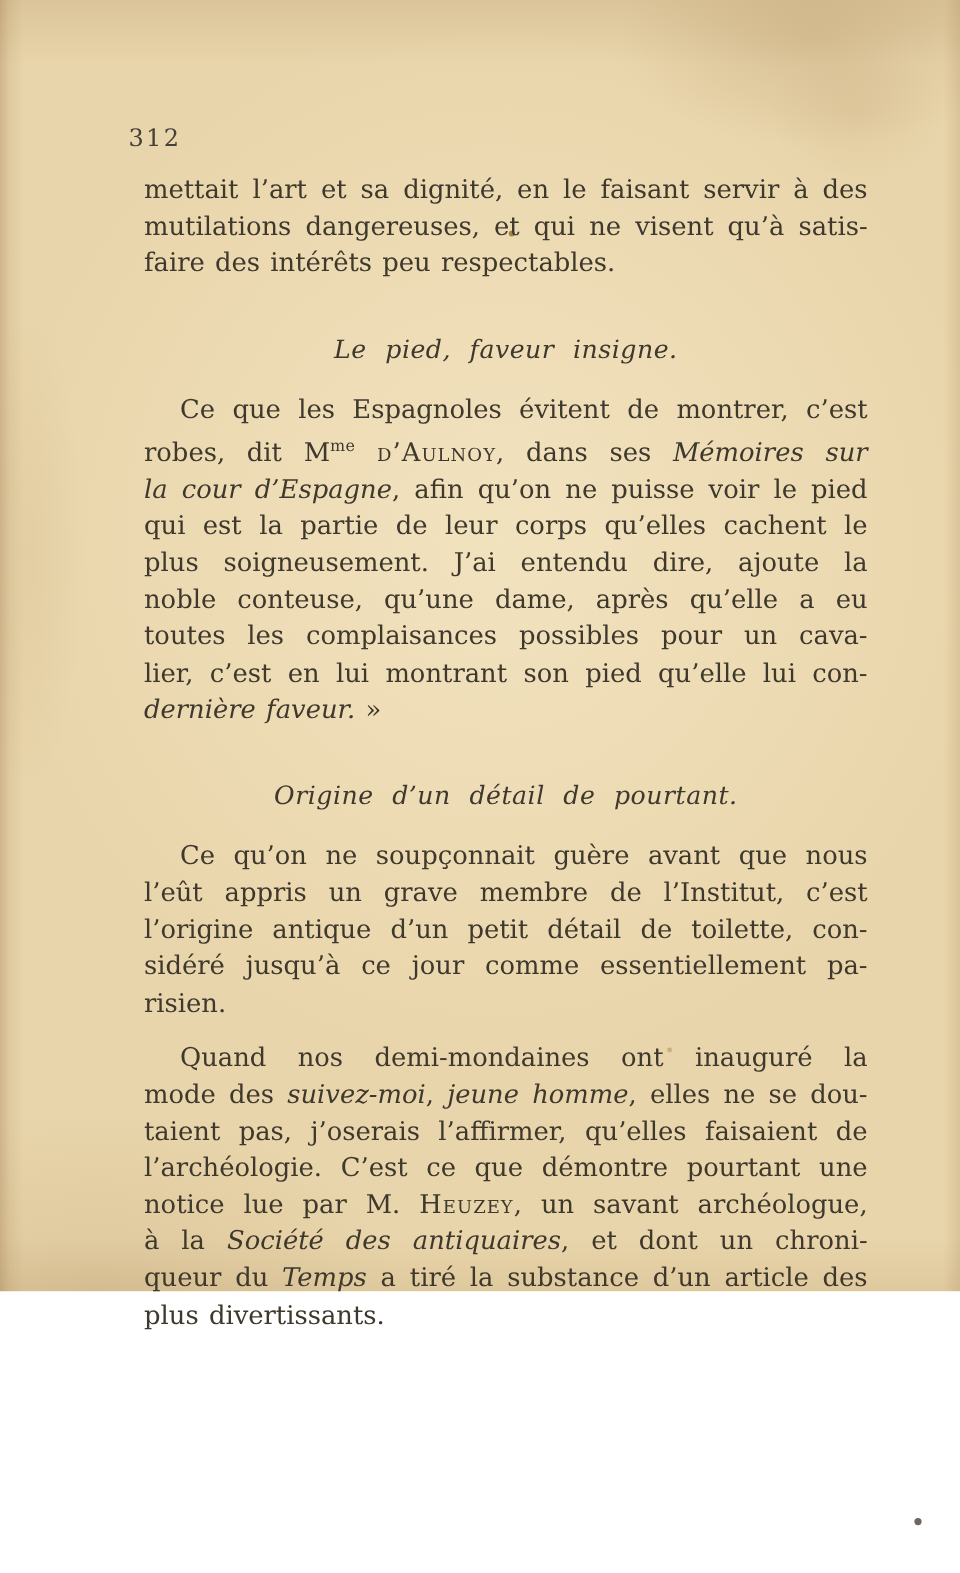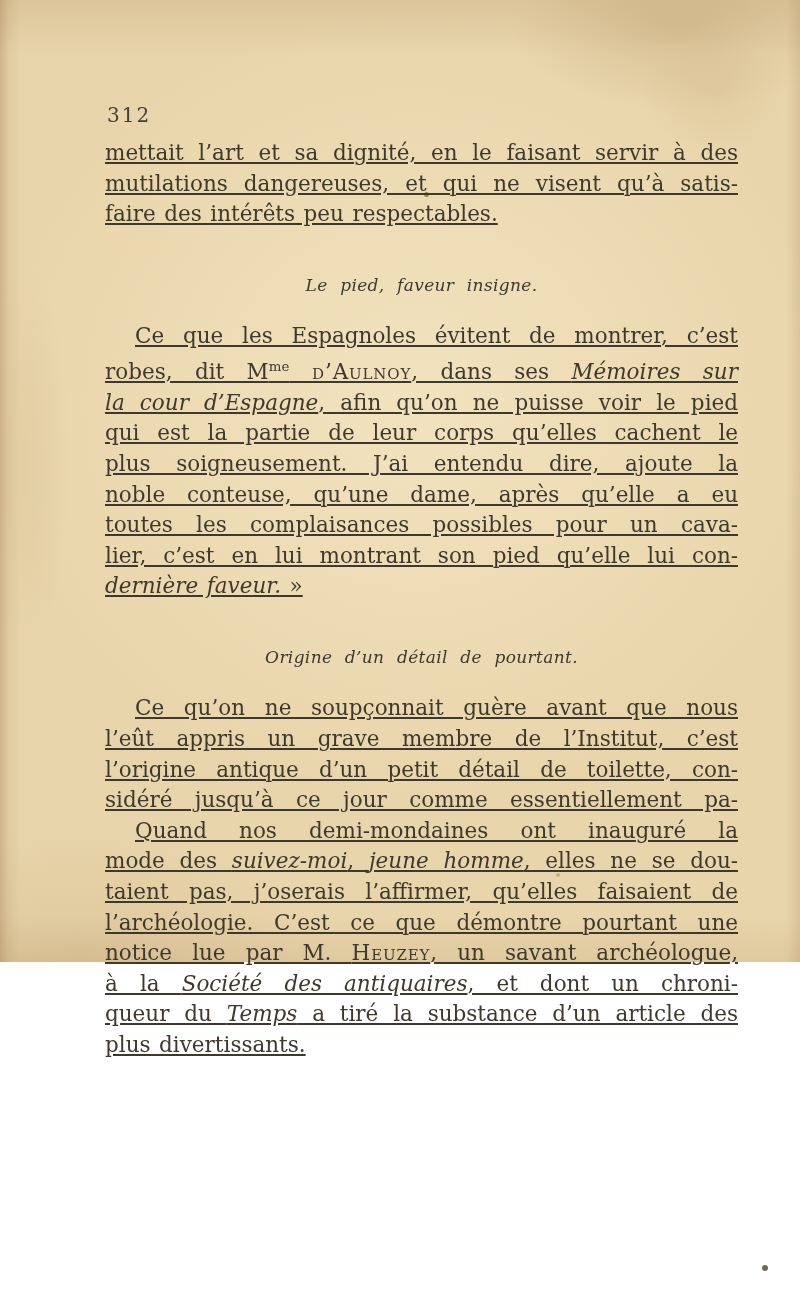--- a/index.html
+++ b/index.html
@@ -2,21 +2,21 @@
 <html><head>
 <meta charset="utf-8">
 <style>
   html, body {
     margin: 0; padding: 0;
     width: 800px; height: 1311px;
     overflow: hidden;
   }
   .page {
     position: relative;
-    width: 800px; height: 962px;
+    width: 800px; height: 1076px;
     background-color: #e9d5ab;
     background-image:
       radial-gradient(ellipse 70% 55% at 52% 42%, rgba(252,243,215,0.45), rgba(252,243,215,0) 75%),
       radial-gradient(ellipse 30% 12% at 85% 3%, rgba(146,106,58,0.20), rgba(146,106,58,0) 70%),
       radial-gradient(ellipse 45% 20% at 10% 100%, rgba(150,112,62,0.14), rgba(150,112,62,0) 70%),
       linear-gradient(90deg, rgba(138,98,52,0.28) 0px, rgba(138,98,52,0.10) 8px, rgba(138,98,52,0) 20px),
       linear-gradient(270deg, rgba(138,98,52,0.16) 0px, rgba(138,98,52,0) 14px),
       linear-gradient(180deg, rgba(148,110,60,0.16) 0px, rgba(148,110,60,0) 55px),
       linear-gradient(0deg, rgba(148,110,60,0.12) 0px, rgba(148,110,60,0) 45px);
     font-family: "DejaVu Serif", "Liberation Serif", serif;
@@ -52,33 +52,33 @@
     padding-top: 4px;
     letter-spacing: 0.20em;
     word-spacing: 0.45em;
   }
   .body-text {
     margin-top: 9px;
     font-size: 21.5px;
     line-height: 30.6px;
     word-spacing: 0.08em;
   }
-  .para { margin: 0; text-decoration: underline; }
+  .para { margin: 15px; }
   .line { white-space: nowrap; }
   .line.just {
     white-space: normal;
     text-align: justify;
     text-align-last: justify;
   }
   .line.ind { padding-left: 30px; }
   .heading {
     margin: 40px 0 21px 0;
     text-align: center;
     font-style: italic;
-    font-size: 17px;
+    font-size: 21px;
     word-spacing: 0.40em;
     letter-spacing: 0.02em;
   }
   .i  { font-style: italic; }
   .sc { font-variant: small-caps; letter-spacing: 0.04em; }
   .sup { font-size: 0.62em; vertical-align: super; letter-spacing: 0.02em; }
 </style>
 </head>
 <body>
 
@@ -116,20 +116,21 @@
           <div class="line"><span class="i">dernière faveur.</span><span> »</span></div>
         </div>
         <div class="heading">
           <div class="line"><span class="i">Origine d’un détail de pourtant.</span></div>
         </div>
         <div class="para">
           <div class="line just ind"><span>Ce qu’on ne soupçonnait guère avant que nous</span></div>
           <div class="line just"><span>l’eût appris un grave membre de l’Institut, c’est</span></div>
           <div class="line just"><span>l’origine antique d’un petit détail de toilette, con-</span></div>
           <div class="line just"><span>sidéré jusqu’à ce jour comme essentiellement pa-</span></div>
+          <div class="line"><span>risien.</span></div>
         </div>
         <div class="para">
           <div class="line just ind"><span>Quand nos demi-mondaines ont inauguré la</span></div>
           <div class="line just"><span>mode des </span><span class="i">suivez-moi</span><span>, </span><span class="i">jeune homme</span><span>, elles ne se dou-</span></div>
           <div class="line just"><span>taient pas, j’oserais l’affirmer, qu’elles faisaient de</span></div>
           <div class="line just"><span>l’archéologie. C’est ce que démontre pourtant une</span></div>
           <div class="line just"><span>notice lue par M. </span><span class="sc">Heuzey</span><span>, un savant archéologue,</span></div>
           <div class="line just"><span>à la </span><span class="i">Société des antiquaires</span><span>, et dont un chroni-</span></div>
           <div class="line just"><span>queur du </span><span class="i">Temps</span><span> a tiré la substance d’un article des</span></div>
           <div class="line"><span>plus divertissants.</span></div>

